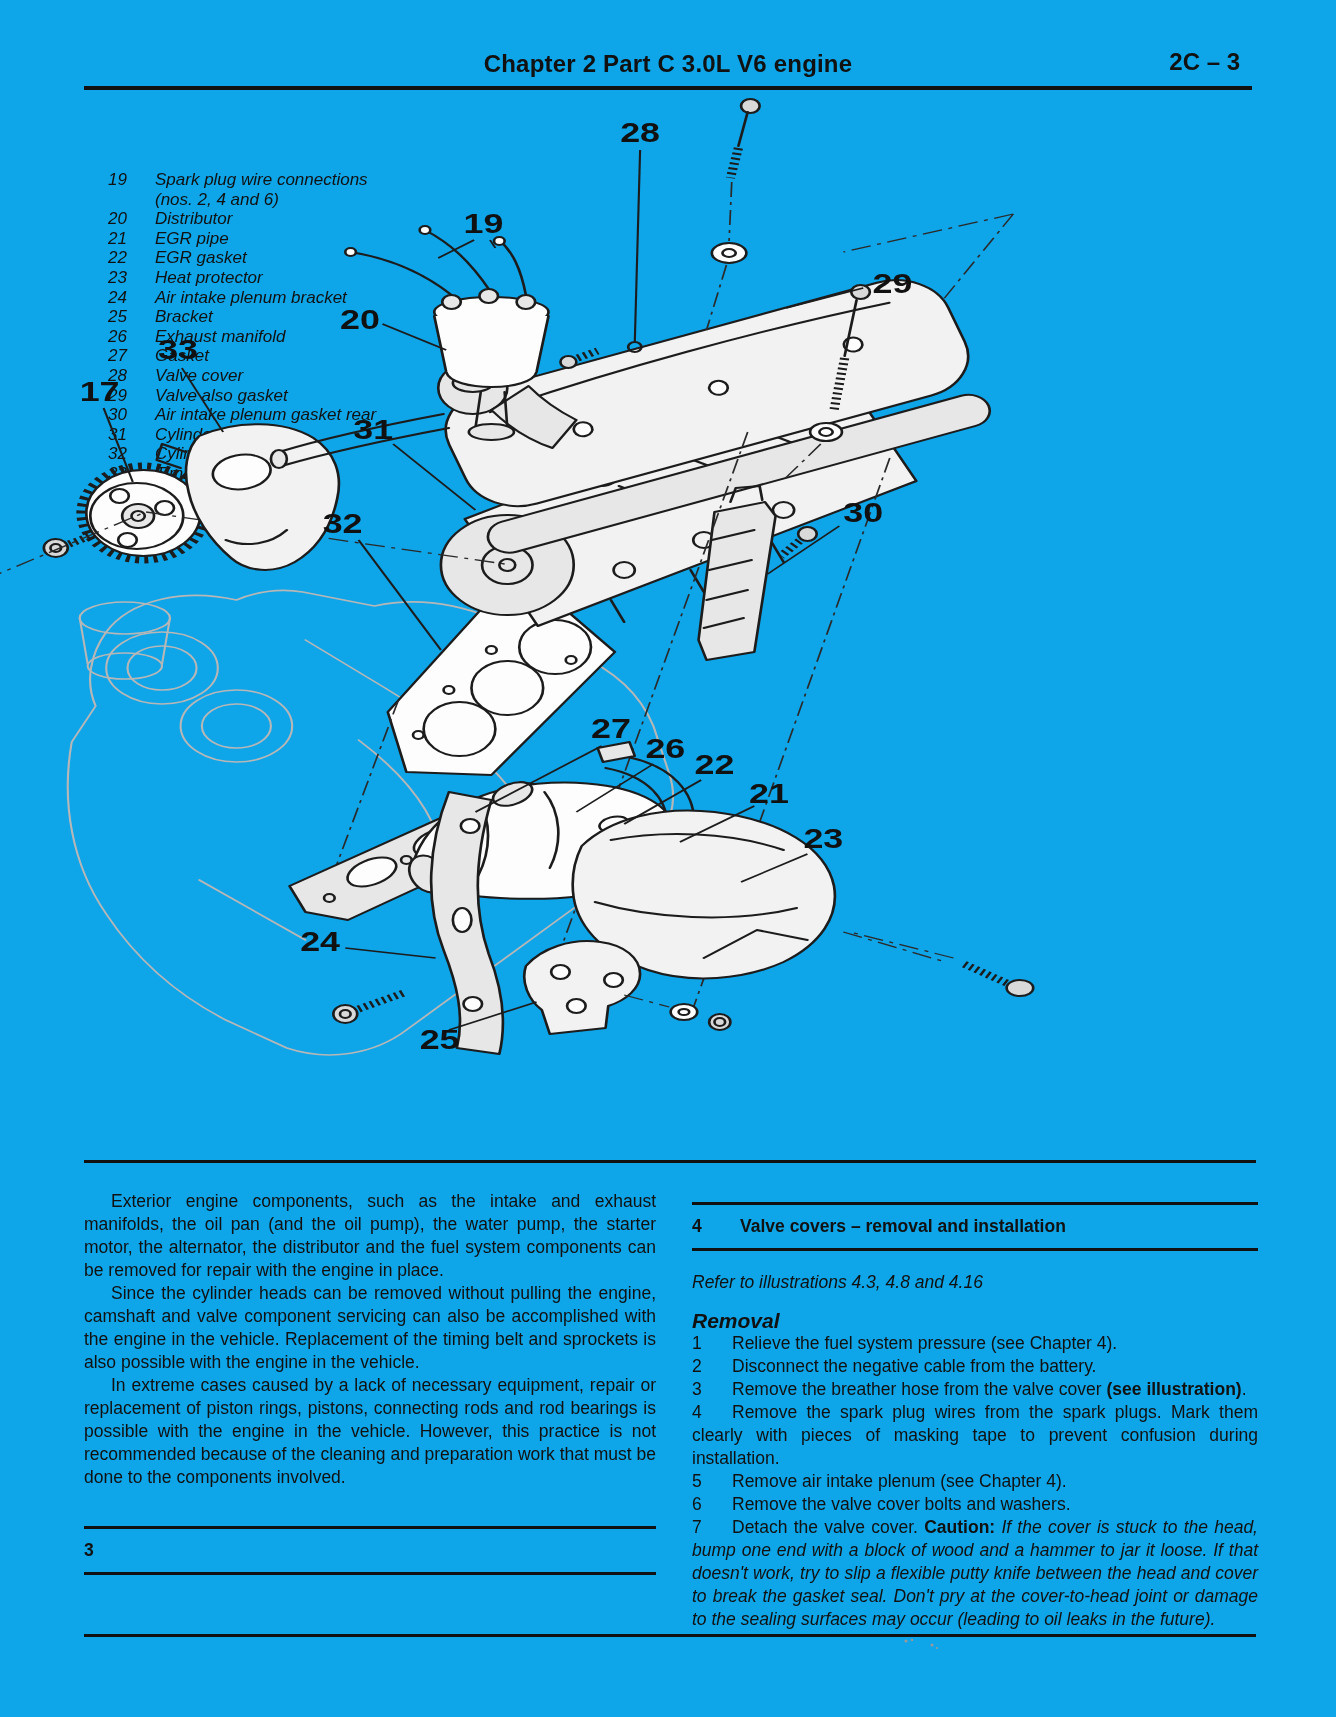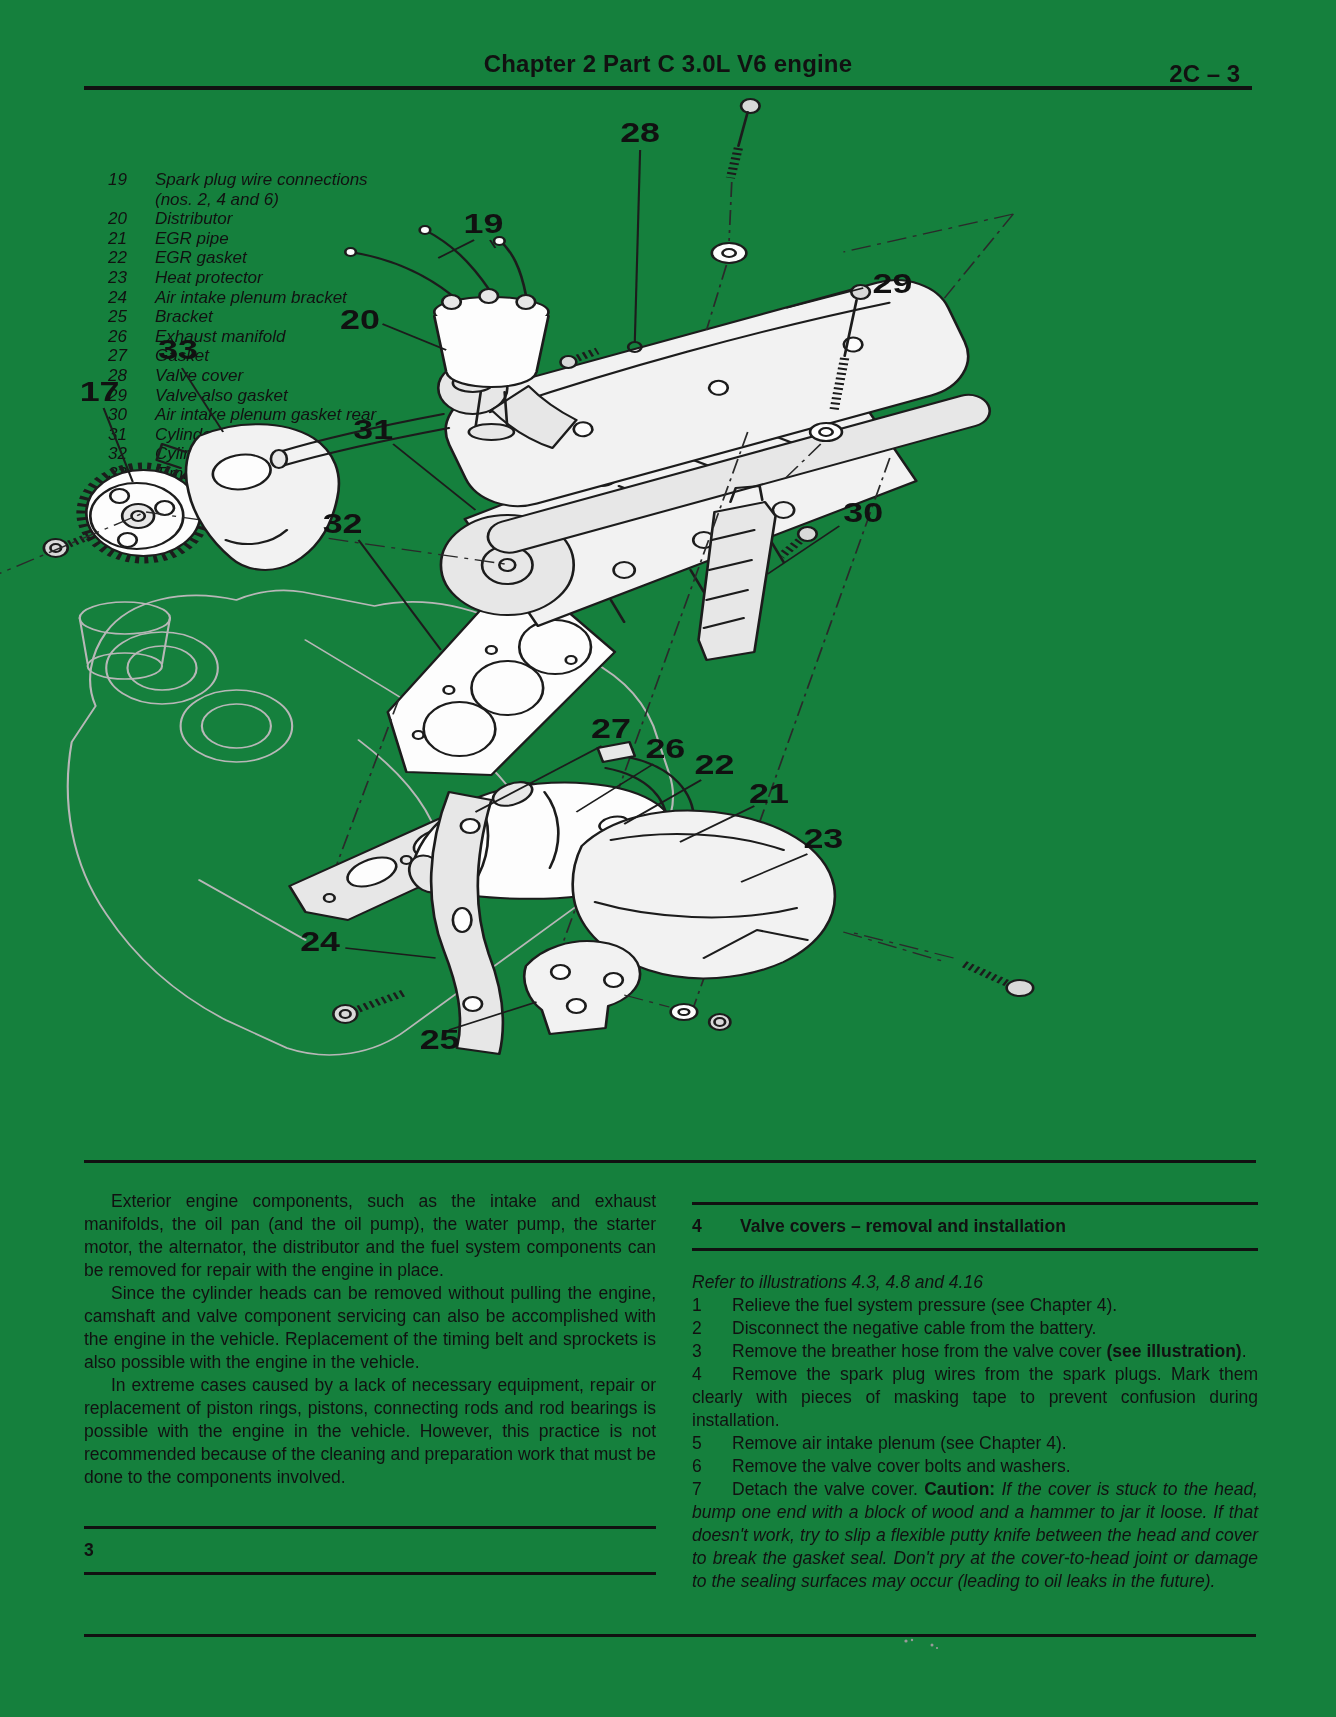--- a/index.html
+++ b/index.html
@@ -1,24 +1,24 @@
 <!DOCTYPE html>
 <html><head>
 <meta charset="utf-8">
 <style>
   html,body{margin:0;padding:0;background:#e8e8e8;}
   .page{
-    position:relative;width:1336px;height:1717px;background:#15803d;
+    position:relative;width:1336px;height:1717px;background:#0ea5e9;
     font-family:"Liberation Sans",sans-serif;color:#111;overflow:hidden;
     margin:0 auto;
   }
   
   .hdr-title{position:absolute;left:0;top:50px;width:100%;text-align:center;
     font-size:24px;font-weight:bold;letter-spacing:.2px;}
-  .hdr-page{position:absolute;top:60px;right:96px;font-size:24px;font-weight:bold;}
+  .hdr-page{position:absolute;top:48px;right:96px;font-size:24px;font-weight:bold;}
   .rule{position:absolute;background:#111;}
   .hdr-rule{left:84px;width:1168px;top:86px;height:4px;}
   .fig-rule{left:84px;width:1172px;top:1160px;height:3px;}
   .bot-rule{left:84px;width:1172px;top:1634px;height:3px;}
 
   
   .fig-caption{position:absolute;left:84px;top:118px;width:400px;text-align:center;
     font-weight:bold;font-size:17.5px;line-height:22px;}
   .parts-list{position:absolute;left:108px;top:170px;width:330px;
     font-style:italic;font-size:17px;line-height:19.6px;}
@@ -366,20 +366,21 @@
       <span class="sec-num">3</span>
     </div>
   </div>
 
   <div class="col col-right">
     <div class="sec-box">
       <span class="sec-num">4</span>
       <span>Valve covers – removal and installation</span>
     </div>
     <p class="refer">Refer to illustrations 4.3, 4.8 and 4.16</p>
+    <p class="removal-hd">Removal</p>
     <p class="step"><span class="num">1</span><span>Relieve the fuel system pressure (see Chapter 4).</span></p>
     <p class="step"><span class="num">2</span><span>Disconnect the negative cable from the battery.</span></p>
     <p class="step"><span class="num">3</span><span>Remove the breather hose from the valve cover </span><span class="b">(see illustration)</span><span>.</span></p>
     <p class="step"><span class="num">4</span><span>Remove the spark plug wires from the spark plugs. Mark them clearly with pieces of masking tape to prevent confusion during installation.</span></p>
     <p class="step"><span class="num">5</span><span>Remove air intake plenum (see Chapter 4).</span></p>
     <p class="step"><span class="num">6</span><span>Remove the valve cover bolts and washers.</span></p>
     <p class="step"><span class="num">7</span><span>Detach the valve cover. </span><span class="b">Caution:</span><span class="i"> If the cover is stuck to the head, bump one end with a block of wood and a hammer to jar it loose. If that doesn't work, try to slip a flexible putty knife between the head and cover to break the gasket seal. Don't pry at the cover-to-head joint or damage to the sealing surfaces may occur (leading to oil leaks in the future).</span></p>
   </div>
 
   <div class="rule bot-rule"></div>

